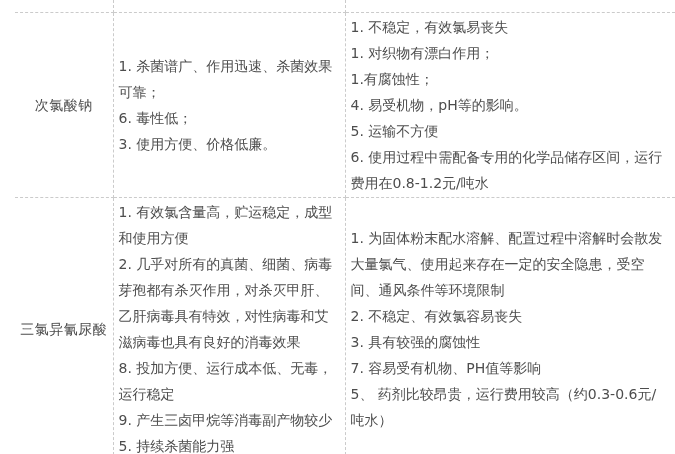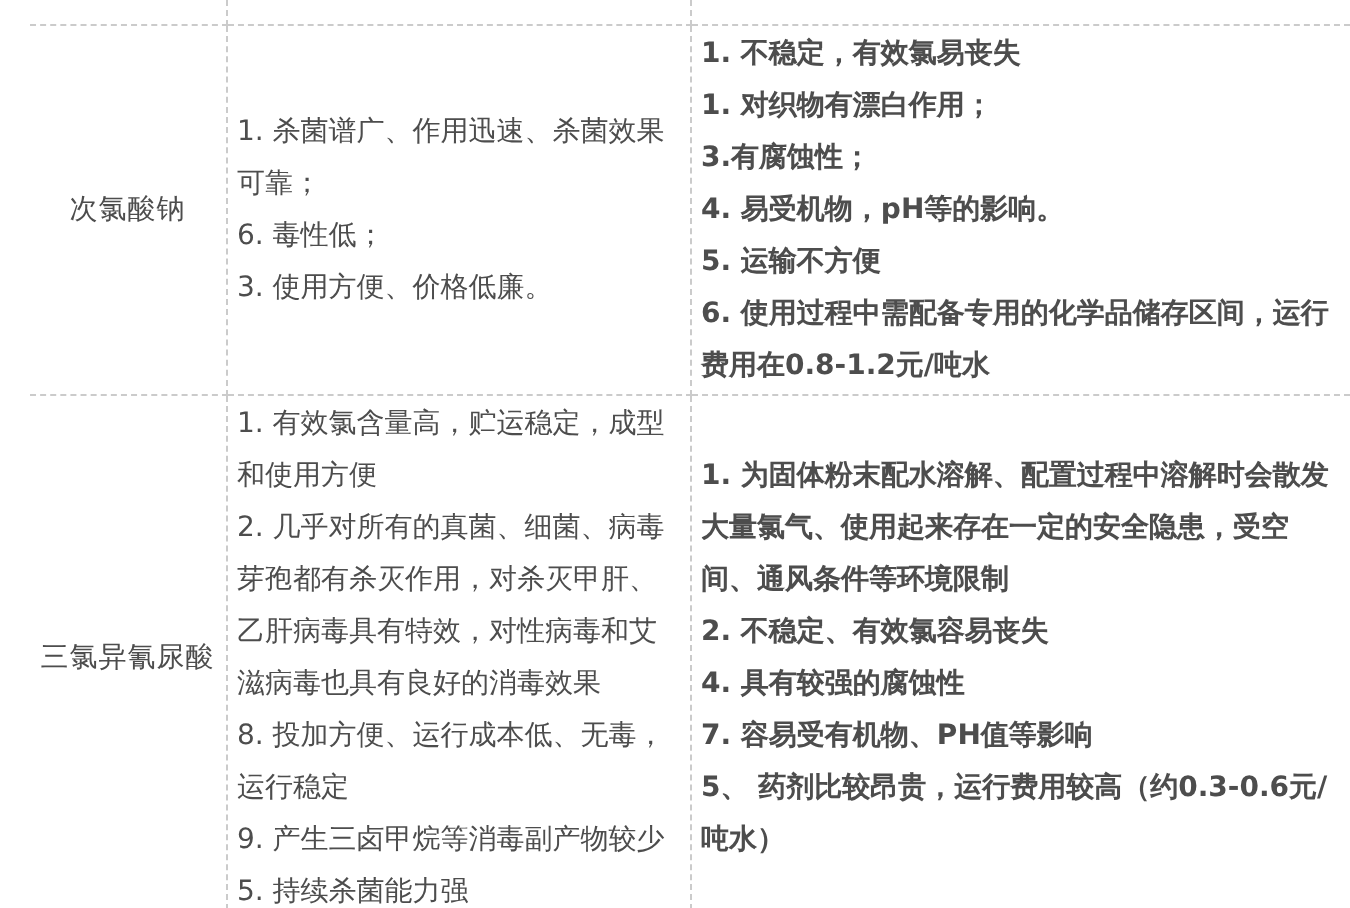--- a/index.html
+++ b/index.html
@@ -24,21 +24,21 @@
     border: 1px dashed #cbcbcb;
     vertical-align: middle;
     color: #4d4d4d;
     font-size: 14px;
     line-height: 26px;
     padding: 1px 5px;
     overflow: hidden;
   }
   
   table.cmp td:first-child { border-left: none; margin-left: 20px; }
-  table.cmp td:last-child  { border-right: none; font-weight: bold; }
+  table.cmp td:last-child  { border-right: none; }
   
   tr.remnant td { border-top: none; height: 12px; padding: 0; }
   
   tr.last td { border-bottom: 2px solid #8a7a63; }
   td.name {
     text-align: center;
     letter-spacing: 0.5px;
   }
   td.r1 { height: 180px; }
   td.r2 { height: 250px; }
@@ -68,39 +68,39 @@
     <tr>
       <td class="name r1">次氯酸钠</td>
       <td class="r1">
         <p class="item">1. 杀菌谱广、作用迅速、杀菌效果可靠；</p>
         <p class="item">6. 毒性低；</p>
         <p class="item">3. 使用方便、价格低廉。</p>
       </td>
       <td class="r1">
         <p class="item">1. 不稳定，有效氯易丧失</p>
         <p class="item">1. 对织物有漂白作用；</p>
-        <p class="item">3.有腐蚀性；</p>
+        <p class="item">1.有腐蚀性；</p>
         <p class="item">4. 易受机物，pH等的影响。</p>
         <p class="item">5. 运输不方便</p>
         <p class="item">6. 使用过程中需配备专用的化学品储存区间，运行费用在0.8-1.2元/吨水</p>
       </td>
     </tr>
 
     <tr class="last">
       <td class="name r2">三氯异氰尿酸</td>
       <td class="r2">
         <p class="item">1. 有效氯含量高，贮运稳定，成型和使用方便</p>
         <p class="item">2. 几乎对所有的真菌、细菌、病毒芽孢都有杀灭作用，对杀灭甲肝、乙肝病毒具有特效，对性病毒和艾滋病毒也具有良好的消毒效果</p>
         <p class="item">8. 投加方便、运行成本低、无毒，运行稳定</p>
         <p class="item">9. 产生三卤甲烷等消毒副产物较少</p>
         <p class="item">5. 持续杀菌能力强</p>
       </td>
       <td class="r2">
         <p class="item">1. 为固体粉末配水溶解、配置过程中溶解时会散发大量氯气、使用起来存在一定的安全隐患，受空间、通风条件等环境限制</p>
         <p class="item">2. 不稳定、有效氯容易丧失</p>
-        <p class="item">4. 具有较强的腐蚀性</p>
+        <p class="item">3. 具有较强的腐蚀性</p>
         <p class="item">7. 容易受有机物、PH值等影响</p>
         <p class="item">5、 药剂比较昂贵，运行费用较高（约0.3-0.6元/吨水）</p>
       </td>
     </tr>
   </tbody>
     </table>
 </div>
 
 </body></html>

